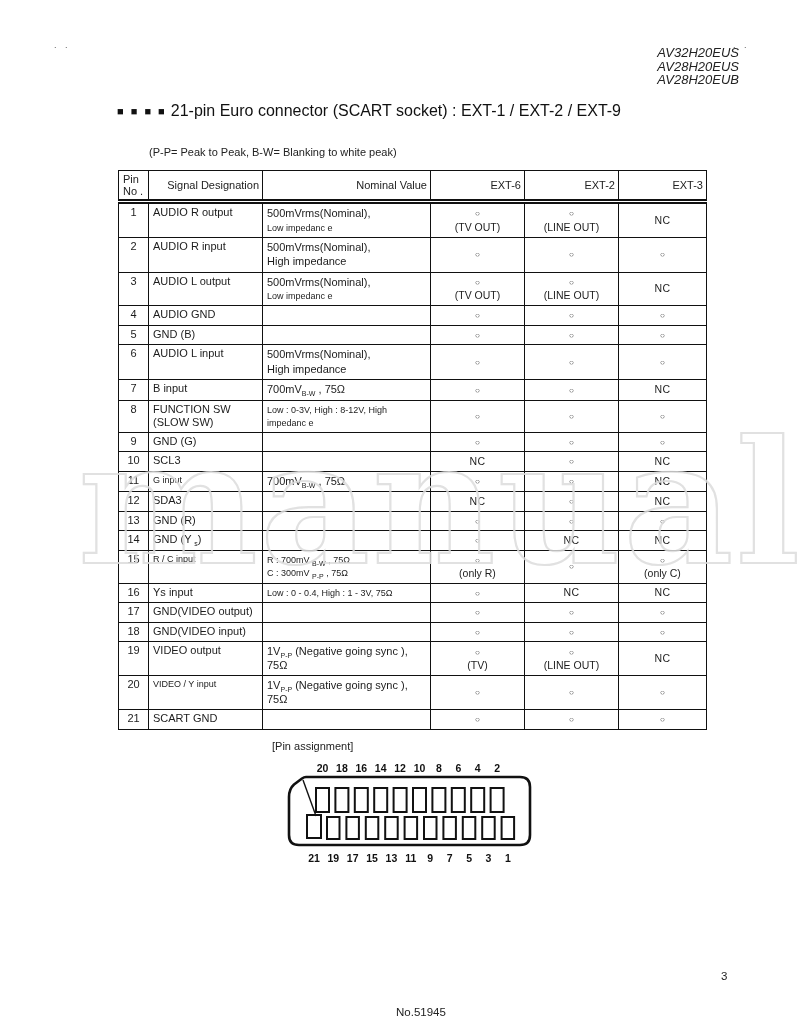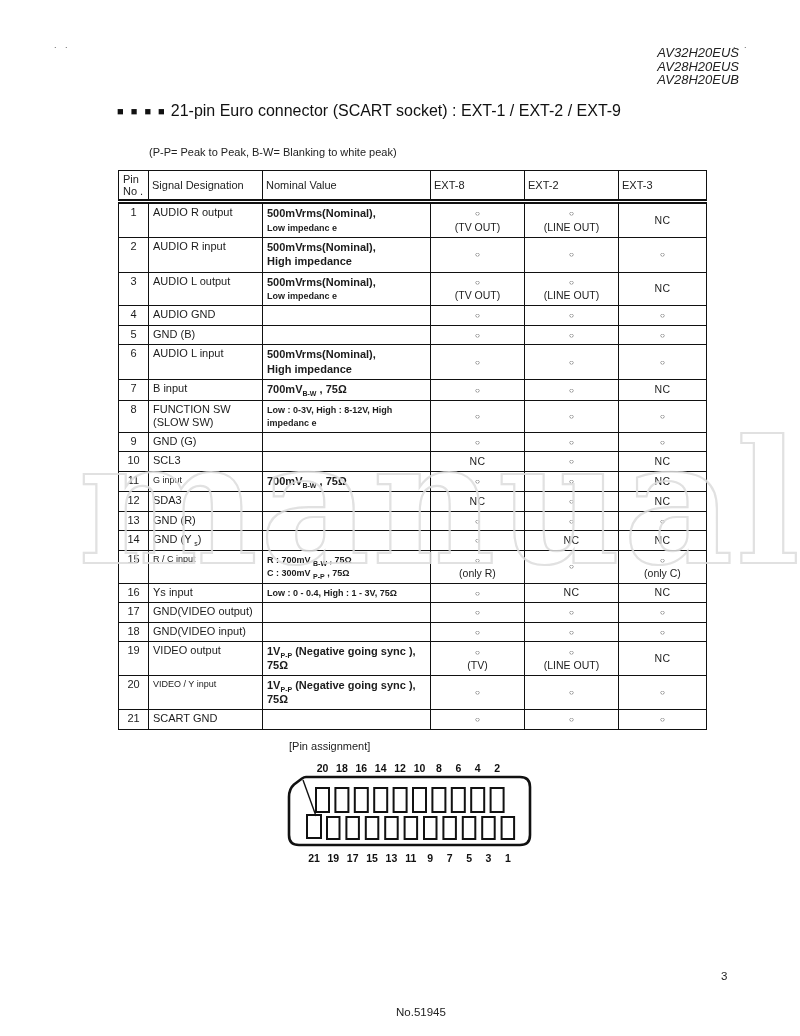--- a/index.html
+++ b/index.html
@@ -20,41 +20,41 @@
                 color:#111; white-space:nowrap; }
   .title-marker { font-size:11px; letter-spacing:2px; vertical-align:1px; margin-right:4px; }
 
   .note { position:absolute; left:125px; top:146px; font-size:11px; color:#222;margin-left:24px; }
 
   table.scart { position:absolute; left:118px; top:170px; width:588px;
                 border-collapse:collapse; table-layout:fixed; }
   table.scart th, table.scart td { border:1.8px solid #111; }
   table.scart thead th { border-bottom:5px double #111; font-weight:normal;
                          font-size:11px; padding:2px 3px; height:29px;
-                         vertical-align:middle; text-align:left; color:#222; }
+                         vertical-align:middle; text-align:right; color:#222; }
   table.scart thead th.h-pin { line-height:12px; text-align:left; padding-left:4px;margin-top:21px; }
   table.scart td { padding:2px 4px; font-size:11px; line-height:13.5px; color:#1c1c1c; }
   td.c-pin   { text-align:center; vertical-align:top; padding:3px 1px; }
   td.c-sig   { vertical-align:top; padding-left:5px;margin-top:40px; }
   td.c-match { vertical-align:top; padding-left:5px; font-size:10.5px; }
-  td.c-match div { margin:1px 0;font-weight:bold; }
+  td.c-match div { margin:1px 0; }
   td.c-ext   { text-align:center; vertical-align:middle; font-size:10.5px; }
   .sm  { font-size:9px; line-height:12px; }
   sub  { font-size:7px; vertical-align:-3px; line-height:0; }
   .circ { font-size:8px; color:#333; }
   .nc   { font-size:10.5px; letter-spacing:0.3px; }
   .ext-sub { display:block; font-size:10.5px; }
 
   .watermark { position:absolute; left:78px; top:418px; z-index:4; opacity:0.85;
                font-family:"DejaVu Serif", serif; font-size:170px; line-height:1;
                white-space:nowrap; letter-spacing:2px; pointer-events:none;font-weight:bold; }
   .wm-outline { color:transparent; -webkit-text-stroke:2.2px #dcdcdc; }
   .wm-solid   { color:#cdcdcd; }
 
-  .pin-label { position:absolute; left:289px; top:740px; font-size:11px; color:#222; }
+  .pin-label { position:absolute; left:272px; top:740px; font-size:11px; color:#222; }
   .scart-svg { position:absolute; left:275px; top:756px; }
 
   .footer-doc  { position:absolute; left:396px; top:970px; font-size:11.5px; color:#222;margin-top:36px; }
   .footer-page { position:absolute; left:721px; top:970px; font-size:11.5px; color:#222; }
 </style>
 </head>
 <body>
 
 <div class="corner-mark left">. .</div>
 <div class="corner-mark right">. .</div>
@@ -81,21 +81,21 @@
       <col style="width:88px">
   </colgroup>
   <thead>
     <tr>
       <th class="h-pin">
         <div>Pin</div>
         <div>No .</div>
       </th>
       <th>Signal Designation</th>
       <th>Nominal Value</th>
-      <th>EXT-8</th>
+      <th>EXT-6</th>
       <th>EXT-2</th>
       <th>EXT-3</th>
     </tr>
   </thead>
   <tbody id="table-body">
       <tr>
         <td class="c-pin">1</td>
         <td class="c-sig">
           <div class="">AUDIO R output</div>
         </td>

